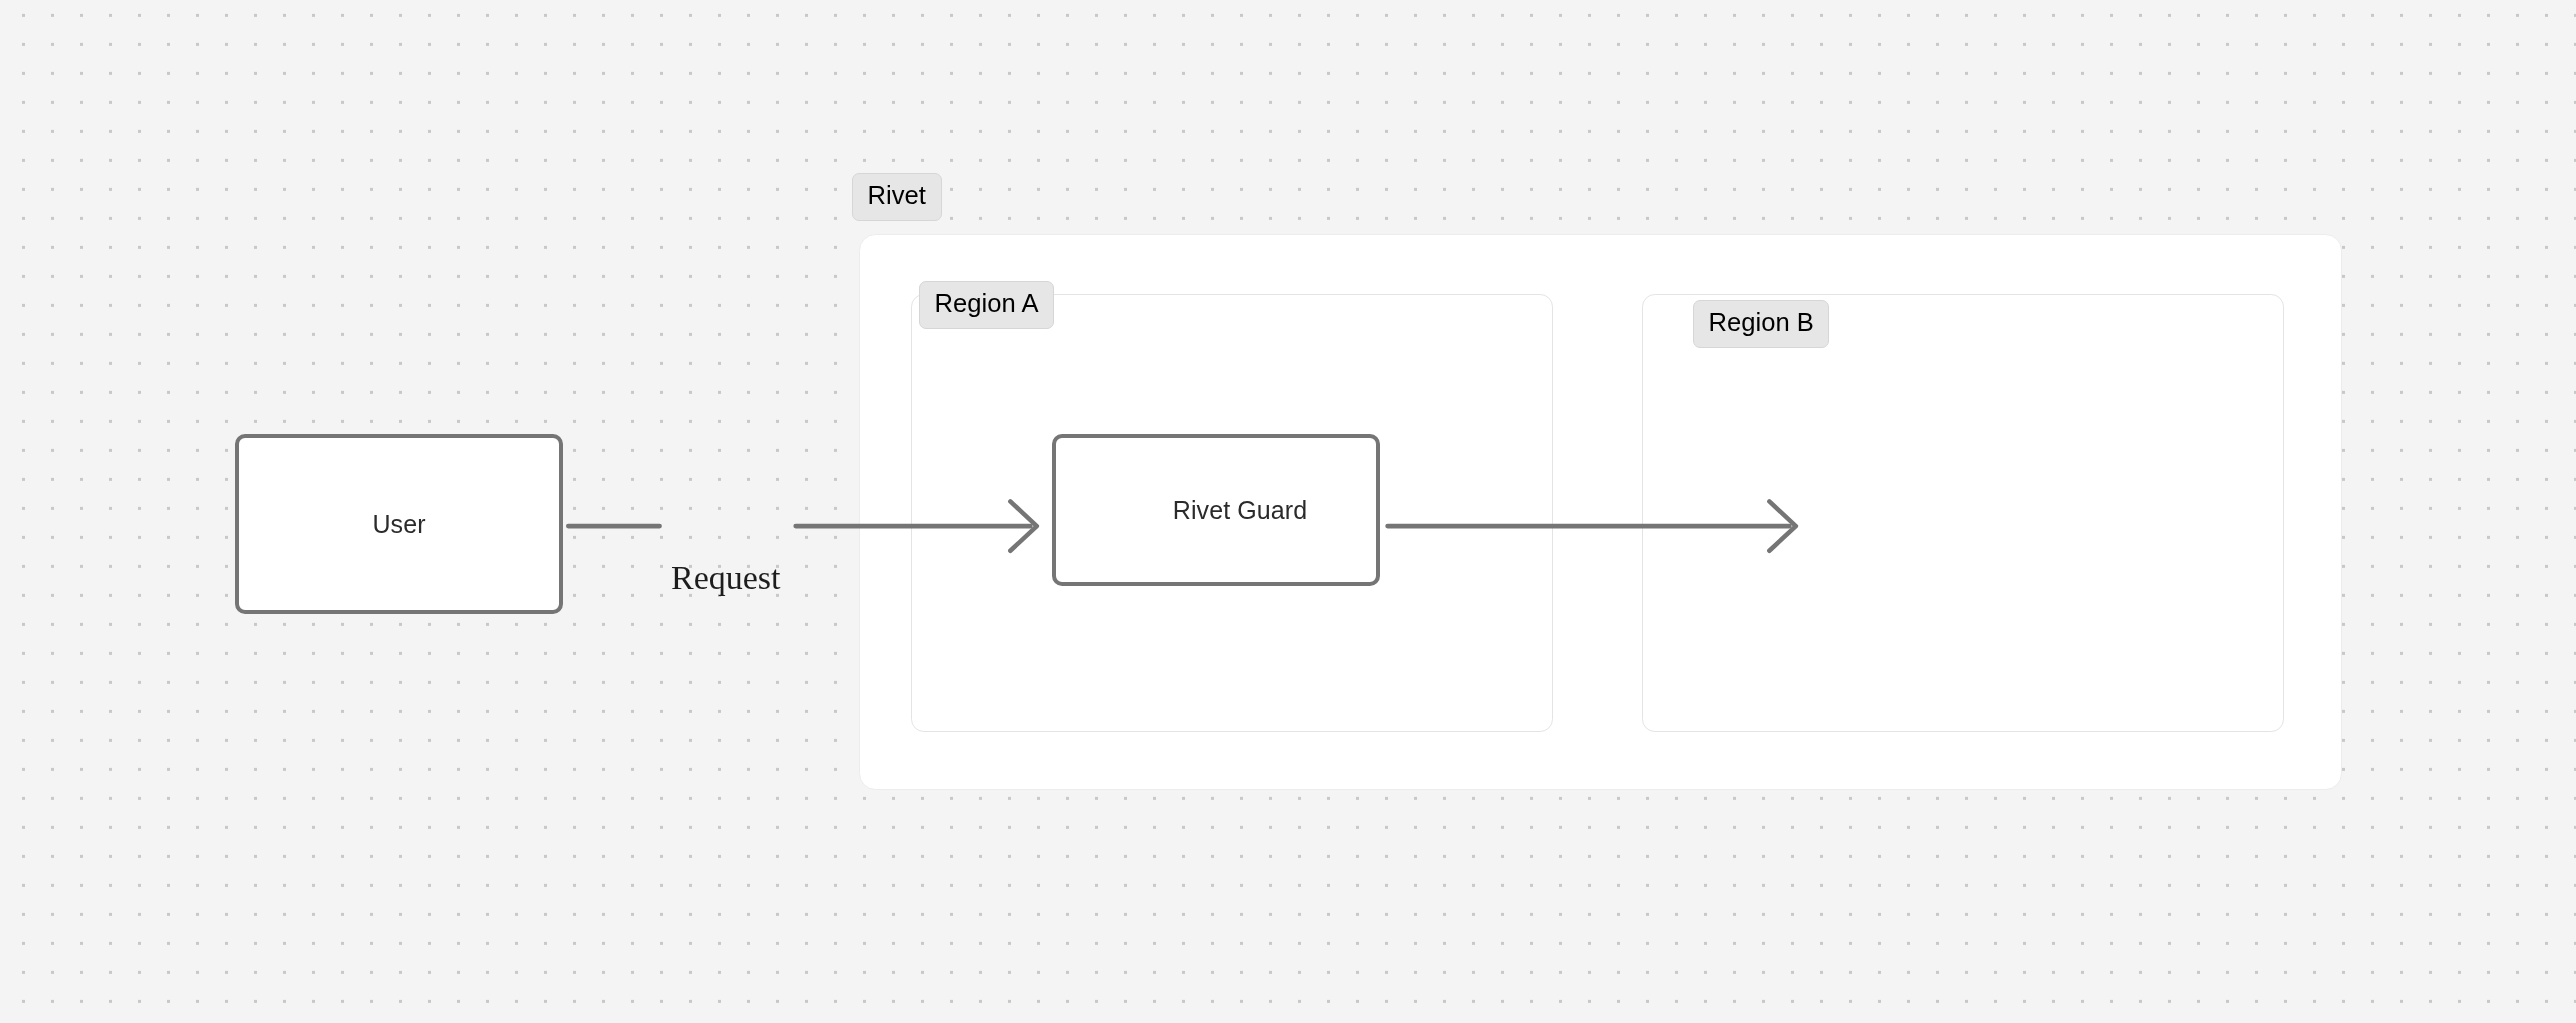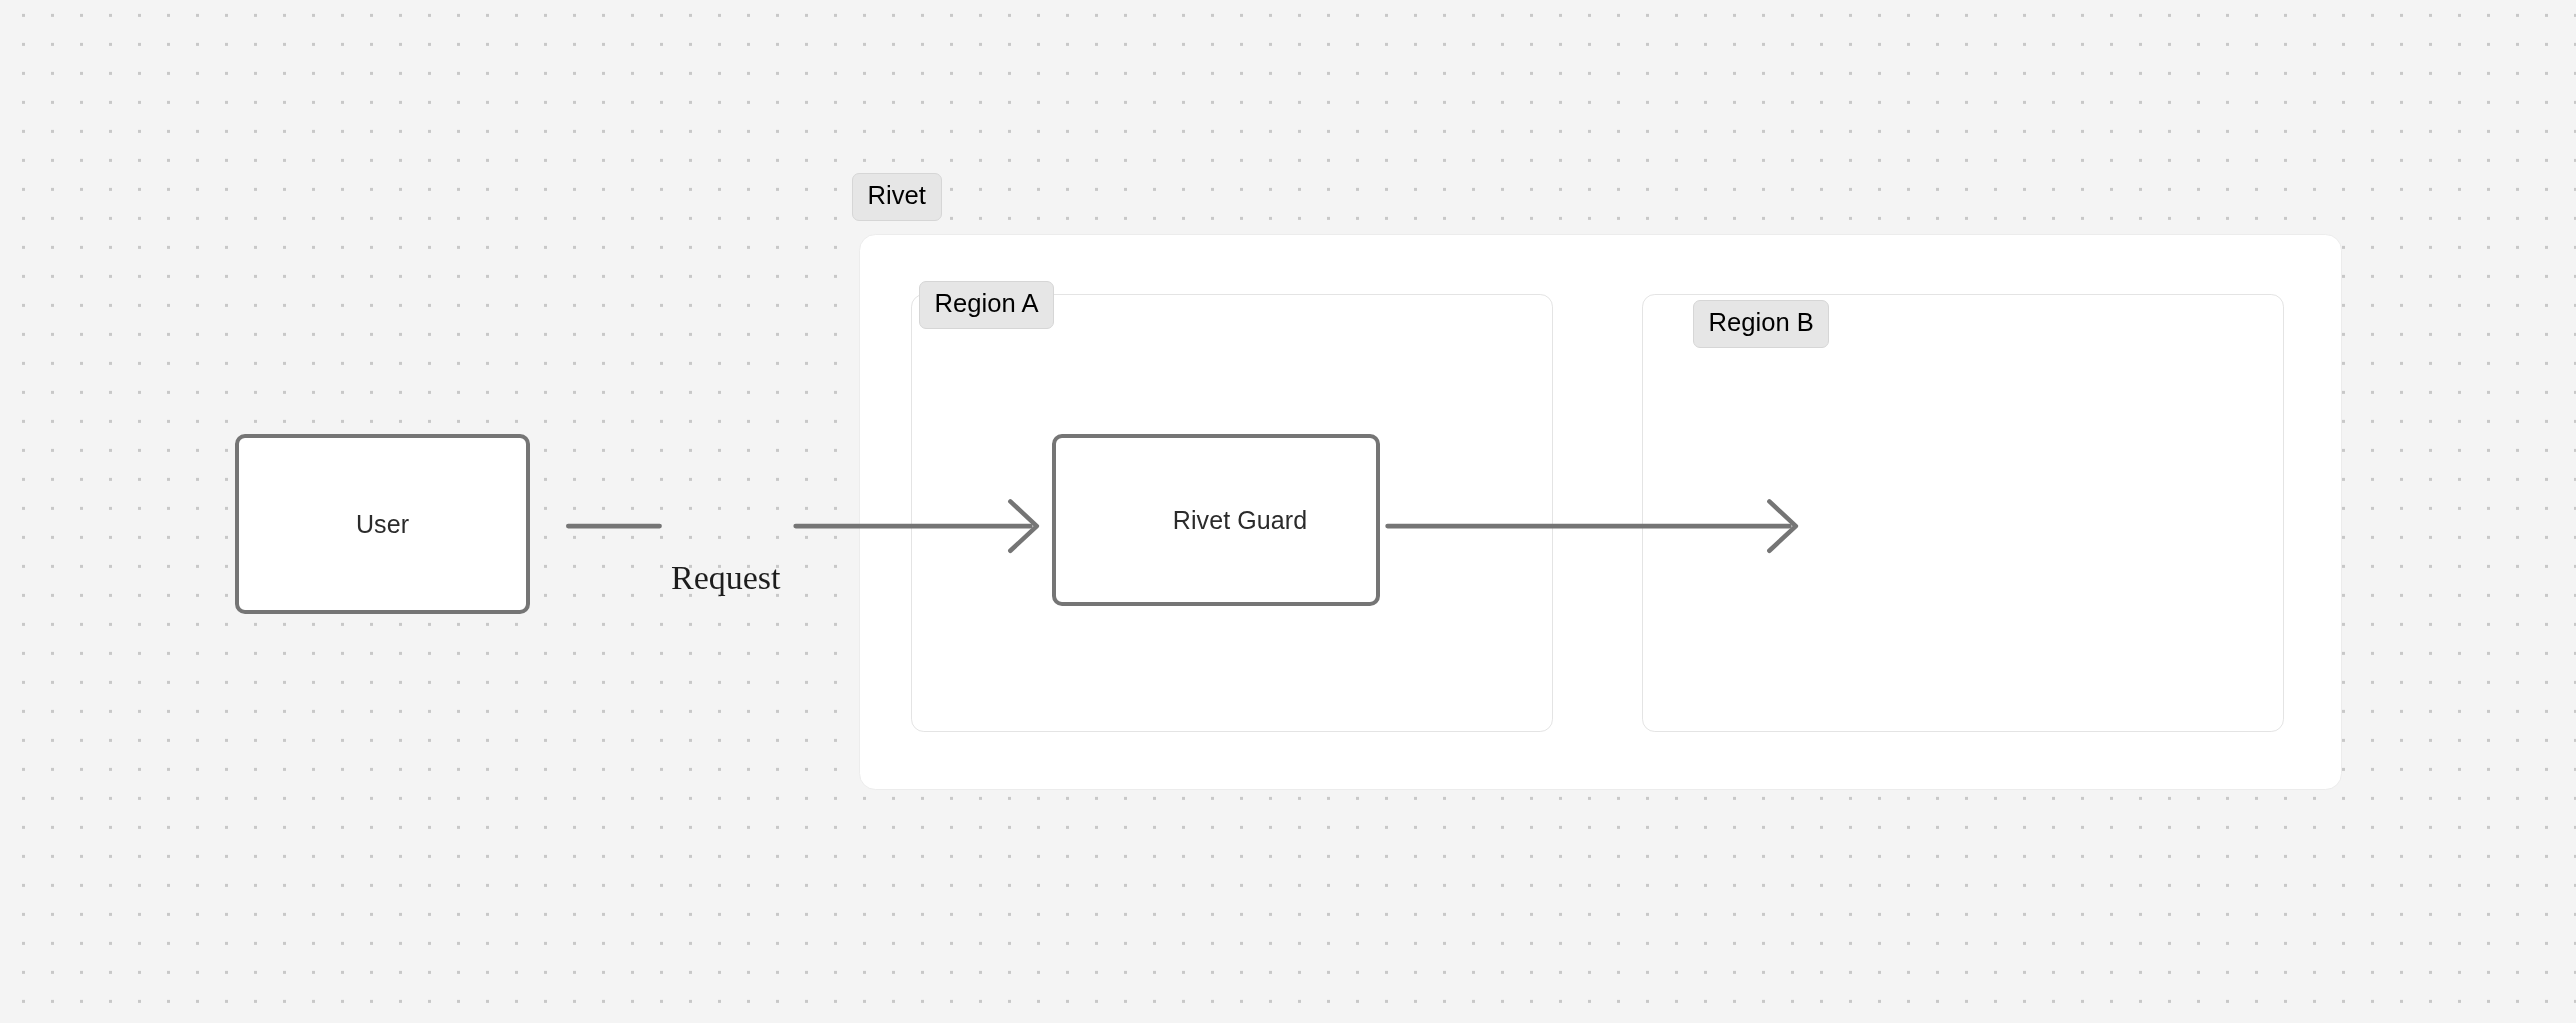--- a/index.html
+++ b/index.html
@@ -77,24 +77,24 @@
     border-radius: 10px;
     display: flex;
     align-items: center;
     justify-content: center;
     color: #2b2b2b;
     font-size: 25px;
     letter-spacing: 0.1px;
     font-family: "Liberation Sans", sans-serif;
   }
   .node.user {
-    left: 235px; top: 434px; width: 295px; height: 180px;
+    left: 235px; top: 434px; width: 328px; height: 180px;
   }
   .node.rivet-guard {
-    left: 1052px; top: 434px; width: 328px; height: 172px; padding-left: 48px;
+    left: 1052px; top: 434px; width: 328px; height: 152px; padding-left: 48px;
   }
   .node.rivet-container {
     left: 1811px; top: 434px; width: 328px; height: 180px;
   }
 
   
   #edges {
     position: absolute;
     left: 0; top: 0;
     width: 2576px;

